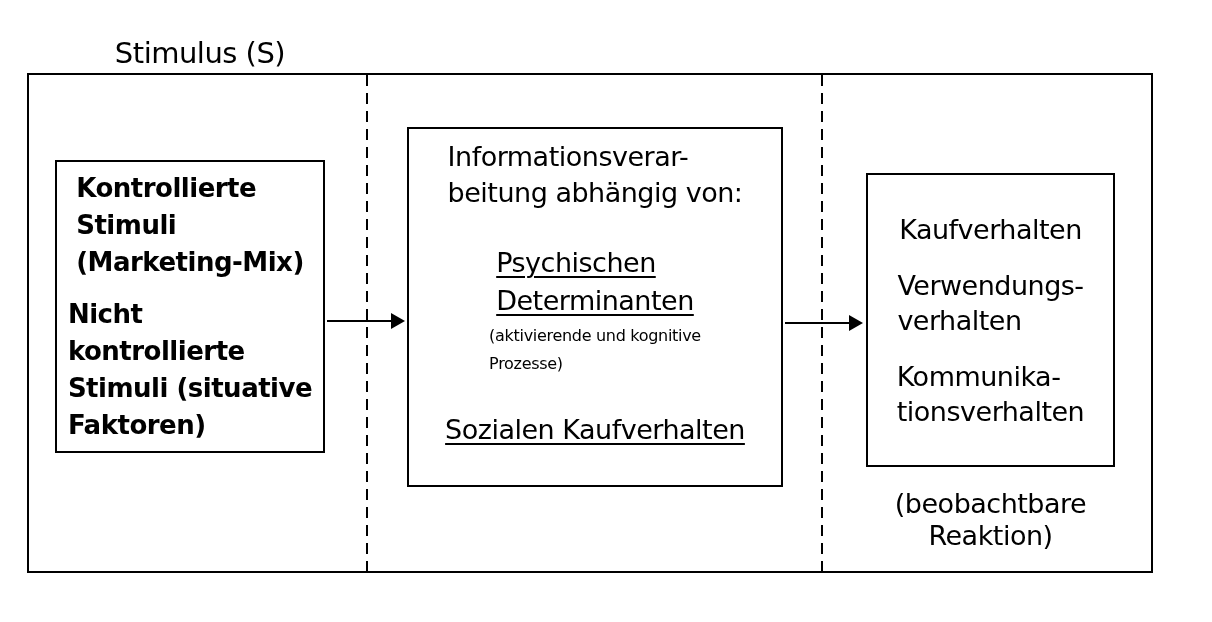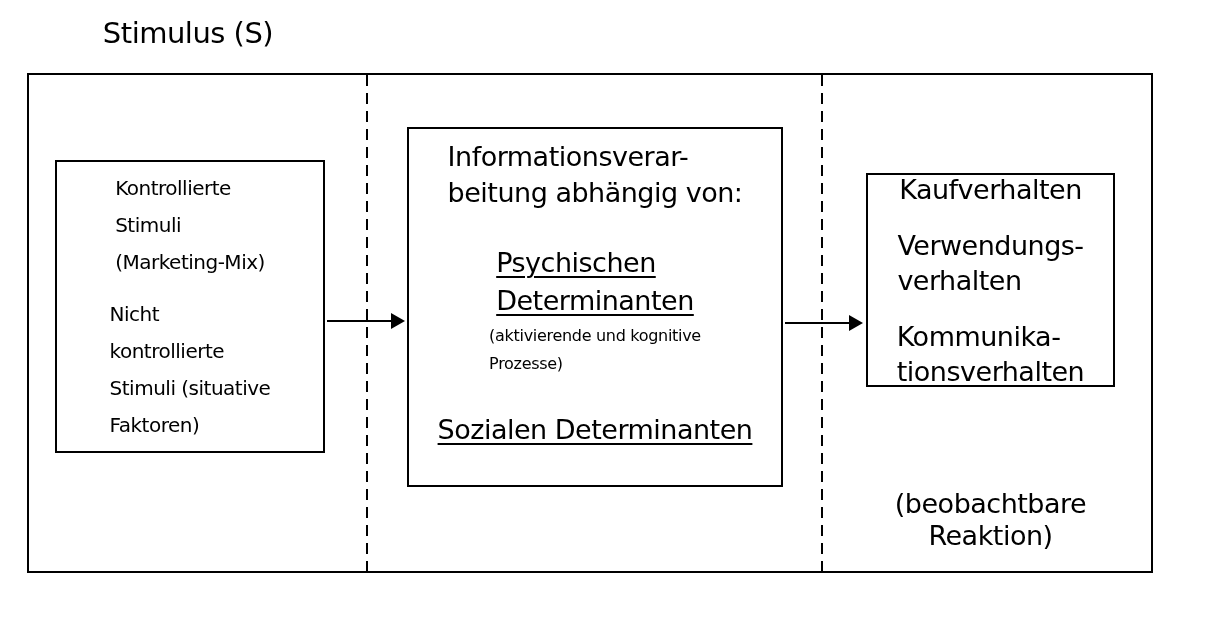--- a/index.html
+++ b/index.html
@@ -17,21 +17,21 @@
   }
   .col-header {
     position: absolute;
     top: 16px;
     width: 320px;
     text-align: center;
     font-size: 29px;
     letter-spacing: -0.5px;
     white-space: nowrap;
   }
-  .hdr-stimulus   { left: 28px;  }
+  .hdr-stimulus   { left: 40px; margin-top: 20px;  }
   .hdr-organismus { left: 428px; }
   .hdr-response   { left: 840px; }
 
   .outer-frame {
     position: absolute;
     left: 27px; top: 73px;
     width: 1126px; height: 500px;
     border: 2px solid #000;
   }
   .divider {
@@ -51,36 +51,37 @@
     display: flex;
     flex-direction: column;
     align-items: center;
     justify-content: center;
     text-align: left;
   }
   .box-stimulus {
     left: 55px; top: 160px;
     width: 270px; height: 293px;
     gap: 15px;
-    font-size: 20px;
+    font-size: 26px;
     line-height: 37px;
     letter-spacing: -0.5px;
+    font-weight: bold;
   }
   .box-organismus {
     left: 407px; top: 127px;
     width: 376px; height: 360px;
     justify-content: flex-start;
     padding-top: 10px;
     font-size: 27px;
     line-height: 36px;
     letter-spacing: -0.5px;
   }
   .box-response {
     left: 866px; top: 173px;
-    width: 249px; height: 214px;
+    width: 249px; height: 294px;
     gap: 21px;
     font-size: 27px;
     line-height: 35px;
     letter-spacing: -0.5px;
   }
   .lines { white-space: nowrap; }
 
   .underlined {
     text-decoration: underline;
     text-decoration-thickness: 2px;
@@ -141,21 +142,21 @@
 
   <div class="arrow arrow-1">
     <div class="shaft"></div>
     <div class="head"></div>
   </div>
 
   <div class="node-box box-organismus">
     <div class="lines">Informationsverar-<br>beitung abhängig von:</div>
     <div class="lines underlined org-heading">Psychischen<br>Determinanten</div>
     <div class="lines org-note">(aktivierende und kognitive<br>Prozesse)</div>
-    <div class="lines underlined org-heading">Sozialen Determinanten</div>
+    <div class="lines underlined org-heading">Sozialen Kaufverhalten</div>
   </div>
 
   <div class="arrow arrow-2">
     <div class="shaft"></div>
     <div class="head"></div>
   </div>
 
   <div class="node-box box-response">
     <div class="lines">Kaufverhalten</div>
     <div class="lines">Verwendungs-<br>verhalten</div>

